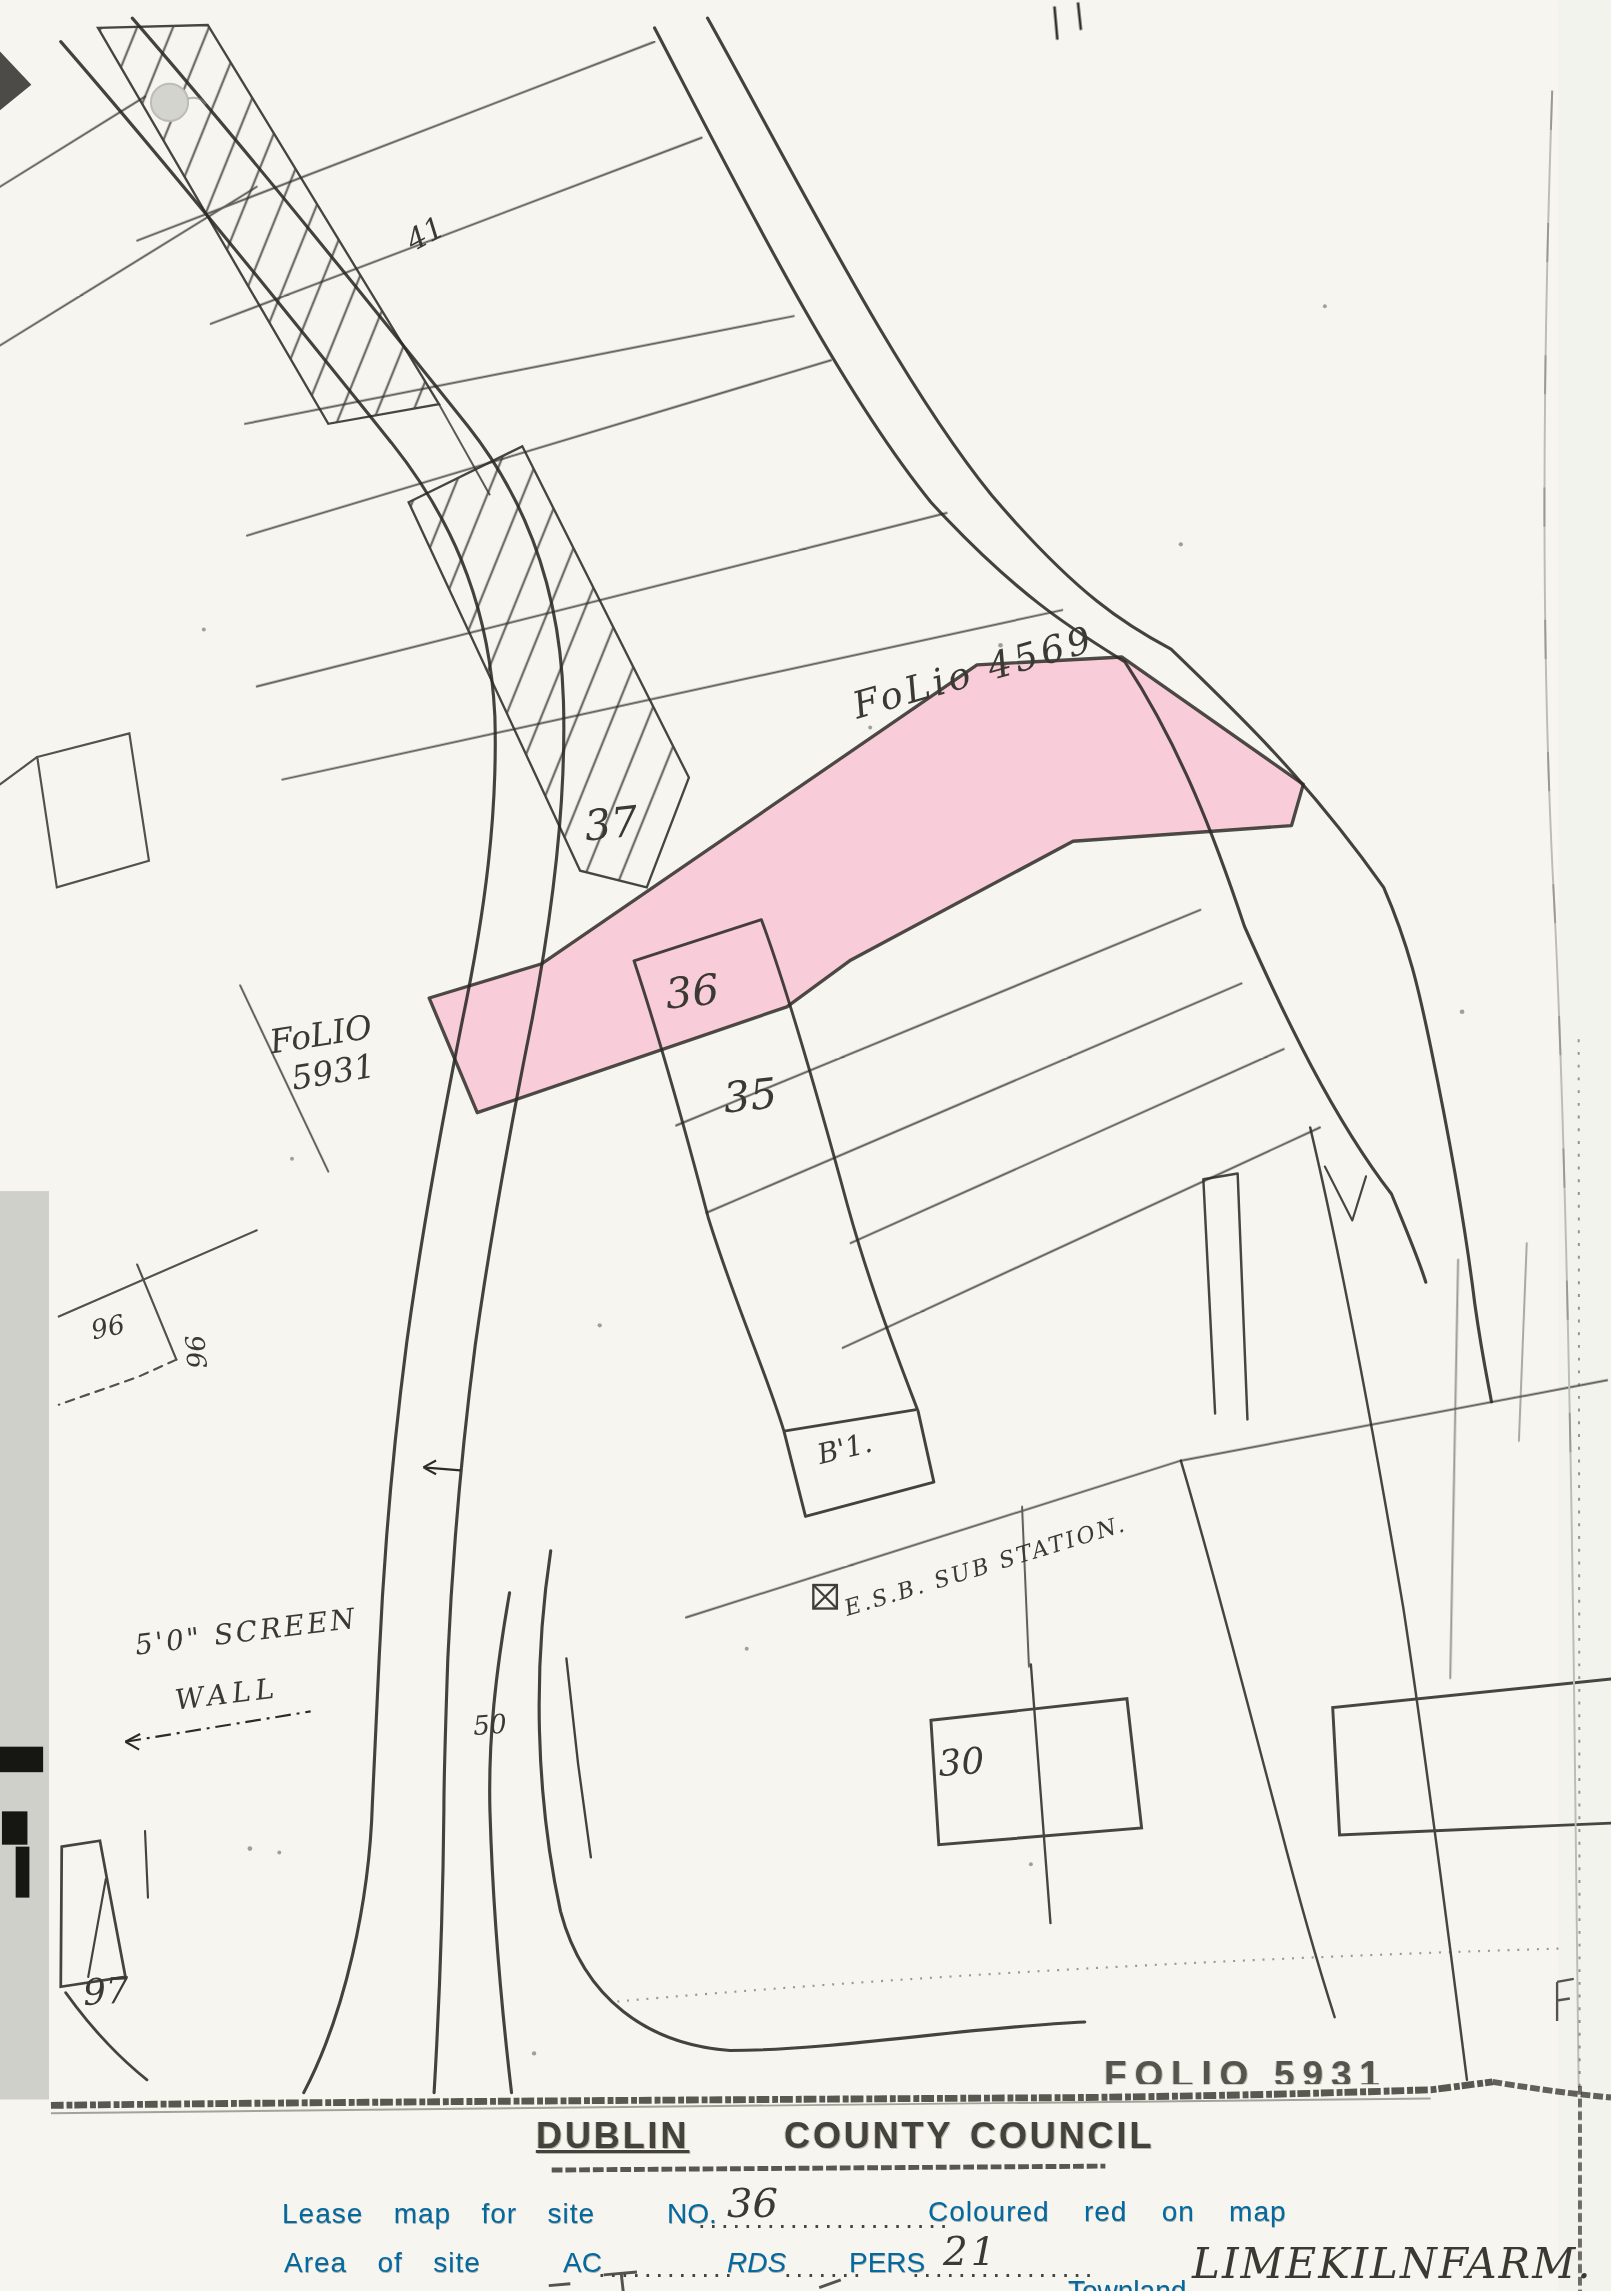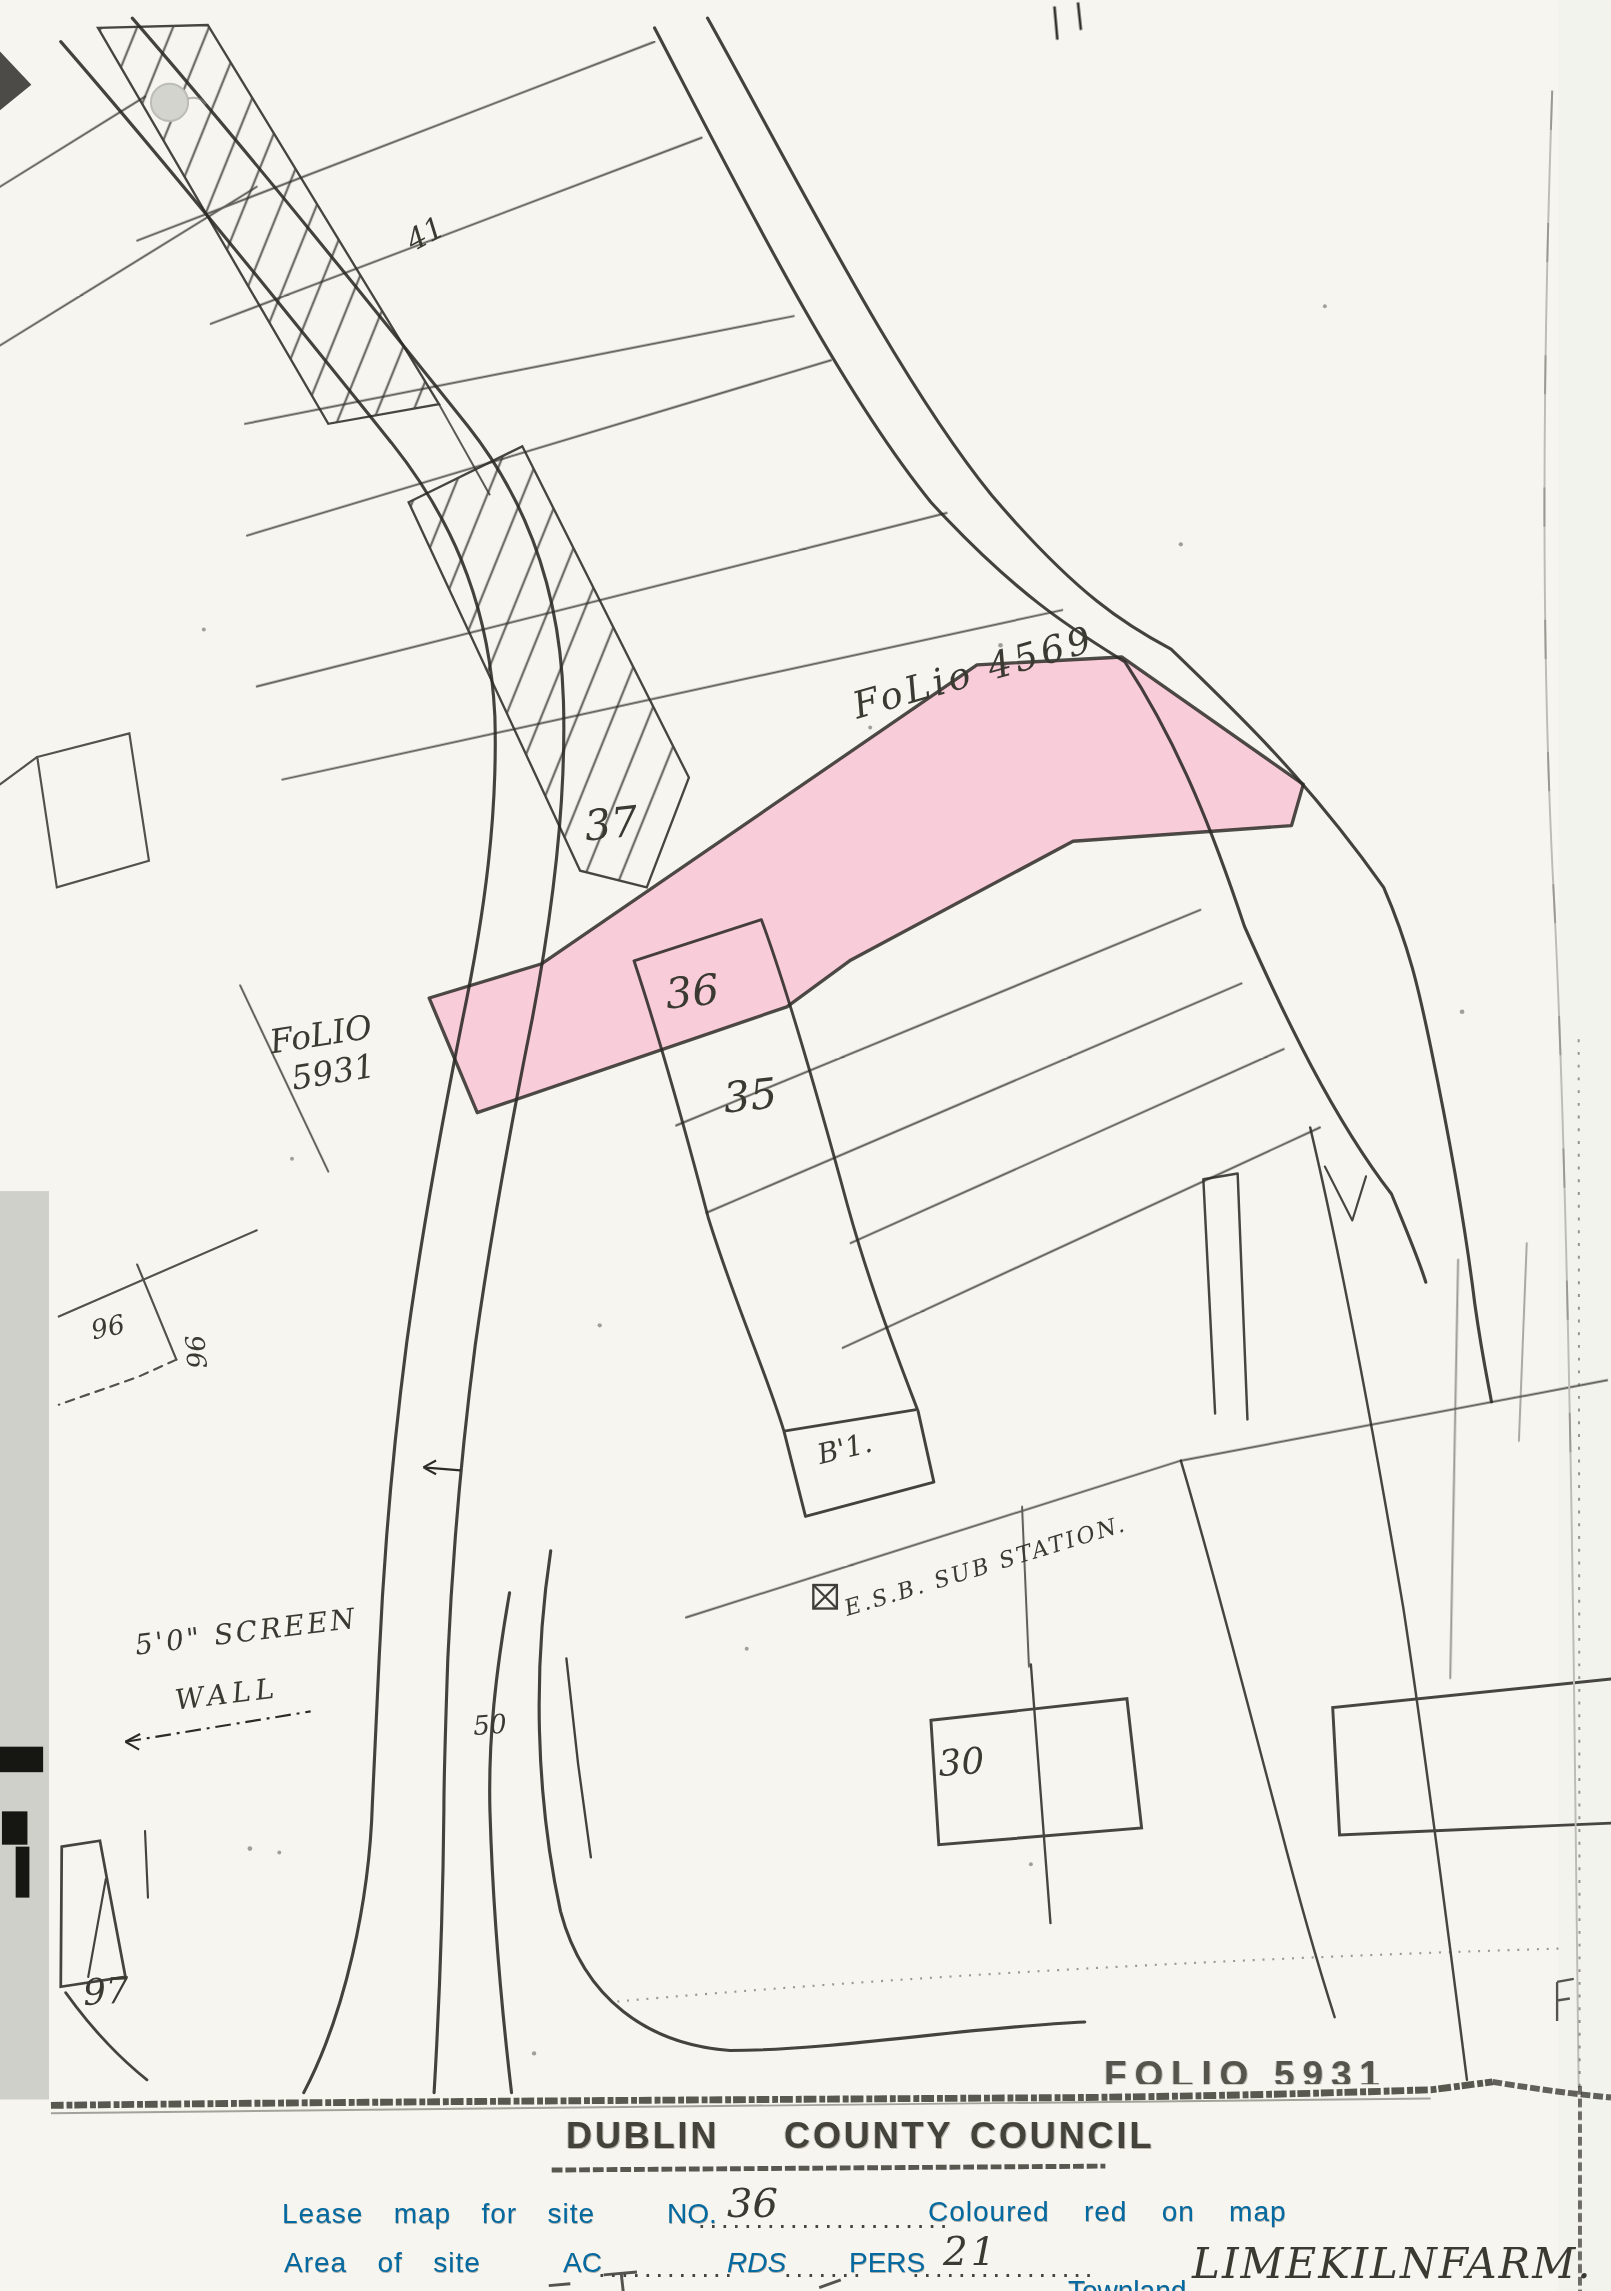--- a/index.html
+++ b/index.html
@@ -195,21 +195,21 @@
 
   <div class="lbl hand" style="left:814px;top:1439px;font-size:28px;transform:rotate(-14deg);">B'1.</div>
 
   <div class="lbl hand" style="left:841px;top:1596px;font-size:22.5px;letter-spacing:2.5px;transform:rotate(-17deg);">E.S.B. SUB STATION.</div>
 
   <div class="lbl hand" style="left:133px;top:1629px;font-size:28px;letter-spacing:2.9px;transform:rotate(-7deg);">5'0" SCREEN</div>
   <div class="lbl hand" style="left:173px;top:1684px;font-size:28px;letter-spacing:4.9px;transform:rotate(-7deg);">WALL</div>
 
   <div class="lbl stamp clipped" style="left:1104px;top:2054px;font-size:37px;letter-spacing:7.8px;opacity:.9;">FOLIO 5931</div>
 
-  <div class="lbl stamp" style="left:566px;top:2115px;font-size:36px;letter-spacing:2.9px;">DUBLIN</div>
+  <div class="lbl stamp" style="left:536px;top:2115px;font-size:36px;letter-spacing:2.9px;text-decoration:underline;">DUBLIN</div>
   <div class="lbl stamp" style="left:765px;top:2115px;font-size:36px;letter-spacing:2.9px;margin-left:19px;">COUNTY</div>
   <div class="lbl stamp" style="left:970px;top:2115px;font-size:36px;letter-spacing:2.9px;">COUNCIL</div>
 
   <div class="lbl print" style="left:282px;top:2198px;font-size:28px;word-spacing:21.6px;letter-spacing:1px;">Lease map for site</div>
   <div class="lbl print" style="left:667px;top:2198px;font-size:28px;">NO.</div>
   <div class="lbl dots" style="left:698px;top:2203px;">......................</div>
   <div class="lbl hand" style="left:727px;top:2180px;font-size:40px;">36</div>
   <div class="lbl print" style="left:896px;top:2196px;font-size:28px;word-spacing:25.5px;letter-spacing:1px;margin-left:32px;">Coloured red on map</div>
 
   <div class="lbl print" style="left:284px;top:2247px;font-size:28px;word-spacing:21.6px;letter-spacing:1px;">Area of site</div>

